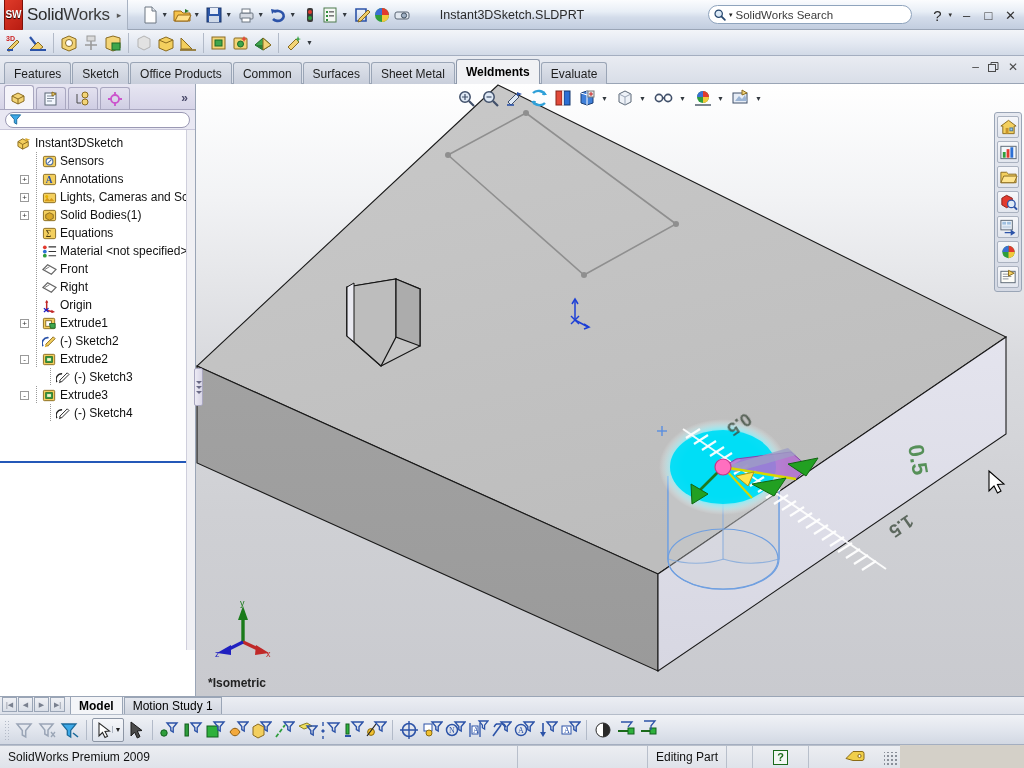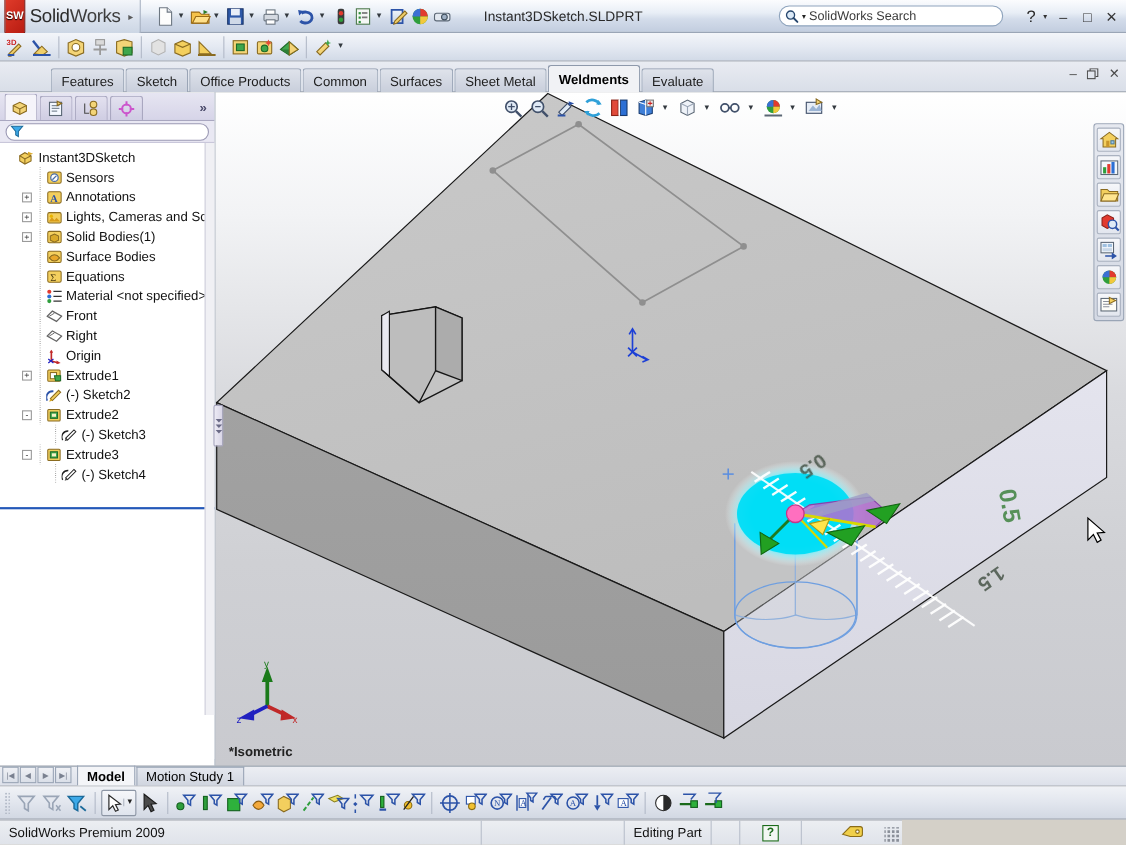--- a/index.html
+++ b/index.html
@@ -65,21 +65,21 @@
     display:flex; align-items:center; padding-left:5px;
   }
   .vsep{width:1px;height:20px;background:#b2bac8;margin:0 4px;}
 
   
   .cmdtabs{
     position:absolute;left:0;top:56px;width:1024px;height:28px;
     background:linear-gradient(180deg,#e9ecf2 0%,#d9dee8 100%);
     border-bottom:1px solid #9aa5b6;
   }
-  .tabstrip{display:flex;align-items:flex-end;height:28px;padding-left:4px;gap:1px;margin-left:42px;}
+  .tabstrip{display:flex;align-items:flex-end;height:28px;padding-left:4px;gap:1px;}
   .tab{
     height:22px;padding:0 9px;display:flex;align-items:center;
     font-size:12px;color:#1d1d1d;
     background:linear-gradient(180deg,#dfe3eb 0%,#c8cedb 100%);
     border:1px solid #9aa5b6;border-bottom:none;
     border-radius:3px 3px 0 0;
   }
   .tab.active{
     background:#f1f2f5;font-weight:bold;height:25px;
     border-color:#8e99ab;color:#000;
@@ -191,21 +191,21 @@
     background:linear-gradient(180deg,#f0f2f6 0%,#e2e6ee 50%,#d2d8e3 100%);
     border-bottom:1px solid #a4aec0;
     display:flex;align-items:center;padding-left:4px;gap:1px;
   }
   .grip{
     width:5px;height:20px;margin-right:3px;
     background-image:radial-gradient(#b3bac7 40%, transparent 41%);
     background-size:3px 3px;
   }
   .statusbar{
-    position:absolute;left:0;top:745px;width:820px;height:23px;
+    position:absolute;left:0;top:745px;width:900px;height:23px;
     background:linear-gradient(180deg,#eceef2,#dfe3ea);
     border-top:1px solid #b8bfcb;
     display:flex;align-items:center;font-size:12px;color:#111;
   }
   .statusbar .slot{border-left:1px solid #b8bfcb;height:23px;display:flex;align-items:center;padding:0 8px;}
   .resizegrip{
     position:absolute;right:2px;bottom:2px;width:14px;height:14px;
     background-image:radial-gradient(#8a8f99 45%, transparent 46%);
     background-size:4px 4px;background-position:2px 2px;
   }
@@ -533,31 +533,20 @@
         <div class="trow" style="padding-left: 16px;">
           <span class="expander">+</span>
           <span class="dots"></span>
           <span style="display: inline-flex;">
             <svg width="15" height="15" viewBox="0 0 16 16">
               <rect x="1.5" y="2.5" width="13" height="11" rx="1.5" fill="#f3cf5e" stroke="#8a6b20"></rect>
               <path d="M4 7l4-2 4 2v4l-4 2-4-2z" fill="#d9a92a" stroke="#8a6b20"></path>
             </svg>
           </span>
           <span class="lbl">Solid Bodies(1)</span>
-        </div>
-        <div class="trow" style="padding-left: 16px;">
-          <span class="expander blank"></span>
-          <span class="dots"></span>
-          <span style="display: inline-flex;">
-            <svg width="15" height="15" viewBox="0 0 16 16">
-              <rect x="1.5" y="2.5" width="13" height="11" rx="1.5" fill="#f3cf5e" stroke="#8a6b20"></rect>
-              <path d="M3 9c3-4 7-4 10 0-3 4-7 4-10 0z" fill="#e8a72a" stroke="#8a6b20"></path>
-            </svg>
-          </span>
-          <span class="lbl">Surface Bodies</span>
         </div>
         <div class="trow" style="padding-left: 16px;">
           <span class="expander blank"></span>
           <span class="dots"></span>
           <span style="display: inline-flex;">
             <svg width="15" height="15" viewBox="0 0 16 16">
               <rect x="1.5" y="2.5" width="13" height="11" rx="1.5" fill="#f3cf5e" stroke="#8a6b20"></rect>
               <text x="4" y="12" font-size="10" fill="#4a3a10" font-family="Liberation Serif, serif">Σ</text>
             </svg>
           </span>

